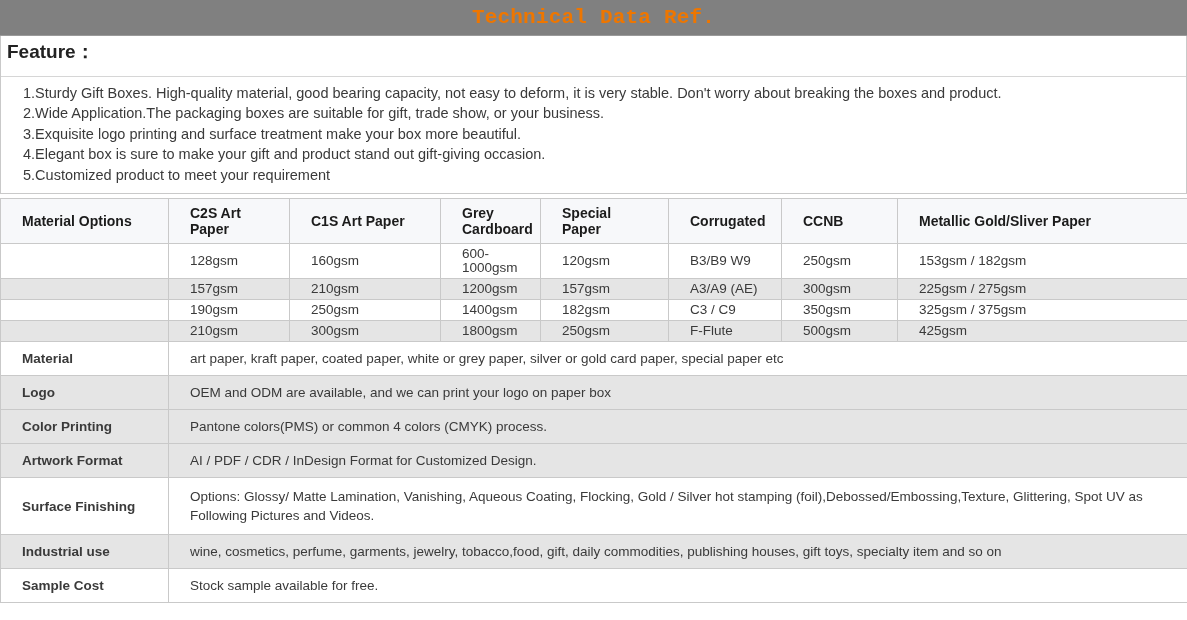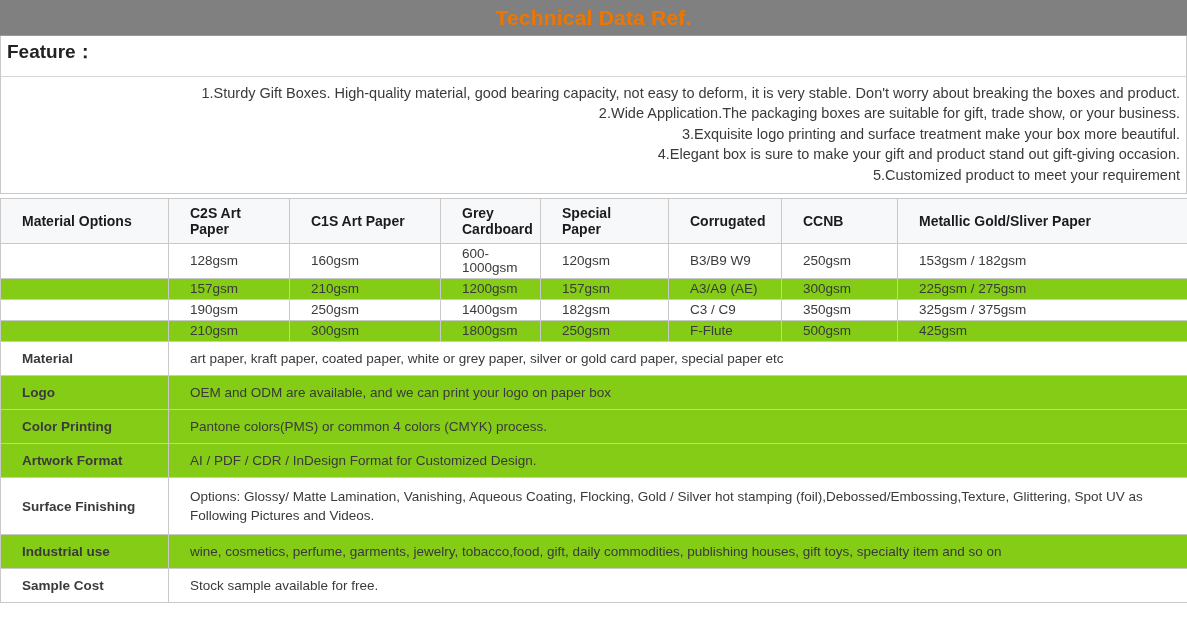--- a/index.html
+++ b/index.html
@@ -24,41 +24,41 @@
     align-items: center;
     justify-content: center;
     box-sizing: border-box;
   }
   .title-bar .title-text {
     color: #ee7600;
     font-size: 21px;
     font-weight: bold;
     letter-spacing: 0.2px;
     line-height: 1;
+    font-family: Liberation Mono, monospace;
   }
 
   
   .feature-block {
     border: 1px solid #c9c9c9;
     border-top: none;
     box-sizing: border-box;
   }
   .feature-head {
     padding: 6px 6px 13px 6px;
     border-bottom: 1px solid #d6d6d6;
   }
   .feature-head .feature-title {
     font-size: 19px;
     font-weight: bold;
     color: #222222;
     line-height: 1.1;
   }
   .feature-body {
-    padding: 6px 6px 8px 14px;
-    text-align: right;
+    padding: 6px 6px 8px 22px;
   }
   .feature-line {
     font-size: 14.5px;
     line-height: 20.5px;
     color: #3a3a3a;
     white-space: nowrap;
   }
 
   
   table.spec {
@@ -81,21 +81,21 @@
   table.spec th {
     font-weight: bold;
     font-size: 14px;
     color: #1b1b1b;
     background: #f7f8fa;
     padding-top: 6px;
     padding-bottom: 6px;
     line-height: 16px;
   }
   tr.stripe > td {
-    background: #84cc16;
+    background: #e5e5e5;
   }
   tr.plain > td {
     background: #ffffff;
     margin-top: 38px;
   }
   td.rowlabel {
     font-weight: bold;
     color: #1b1b1b;
     font-size: 13.5px;
   }

